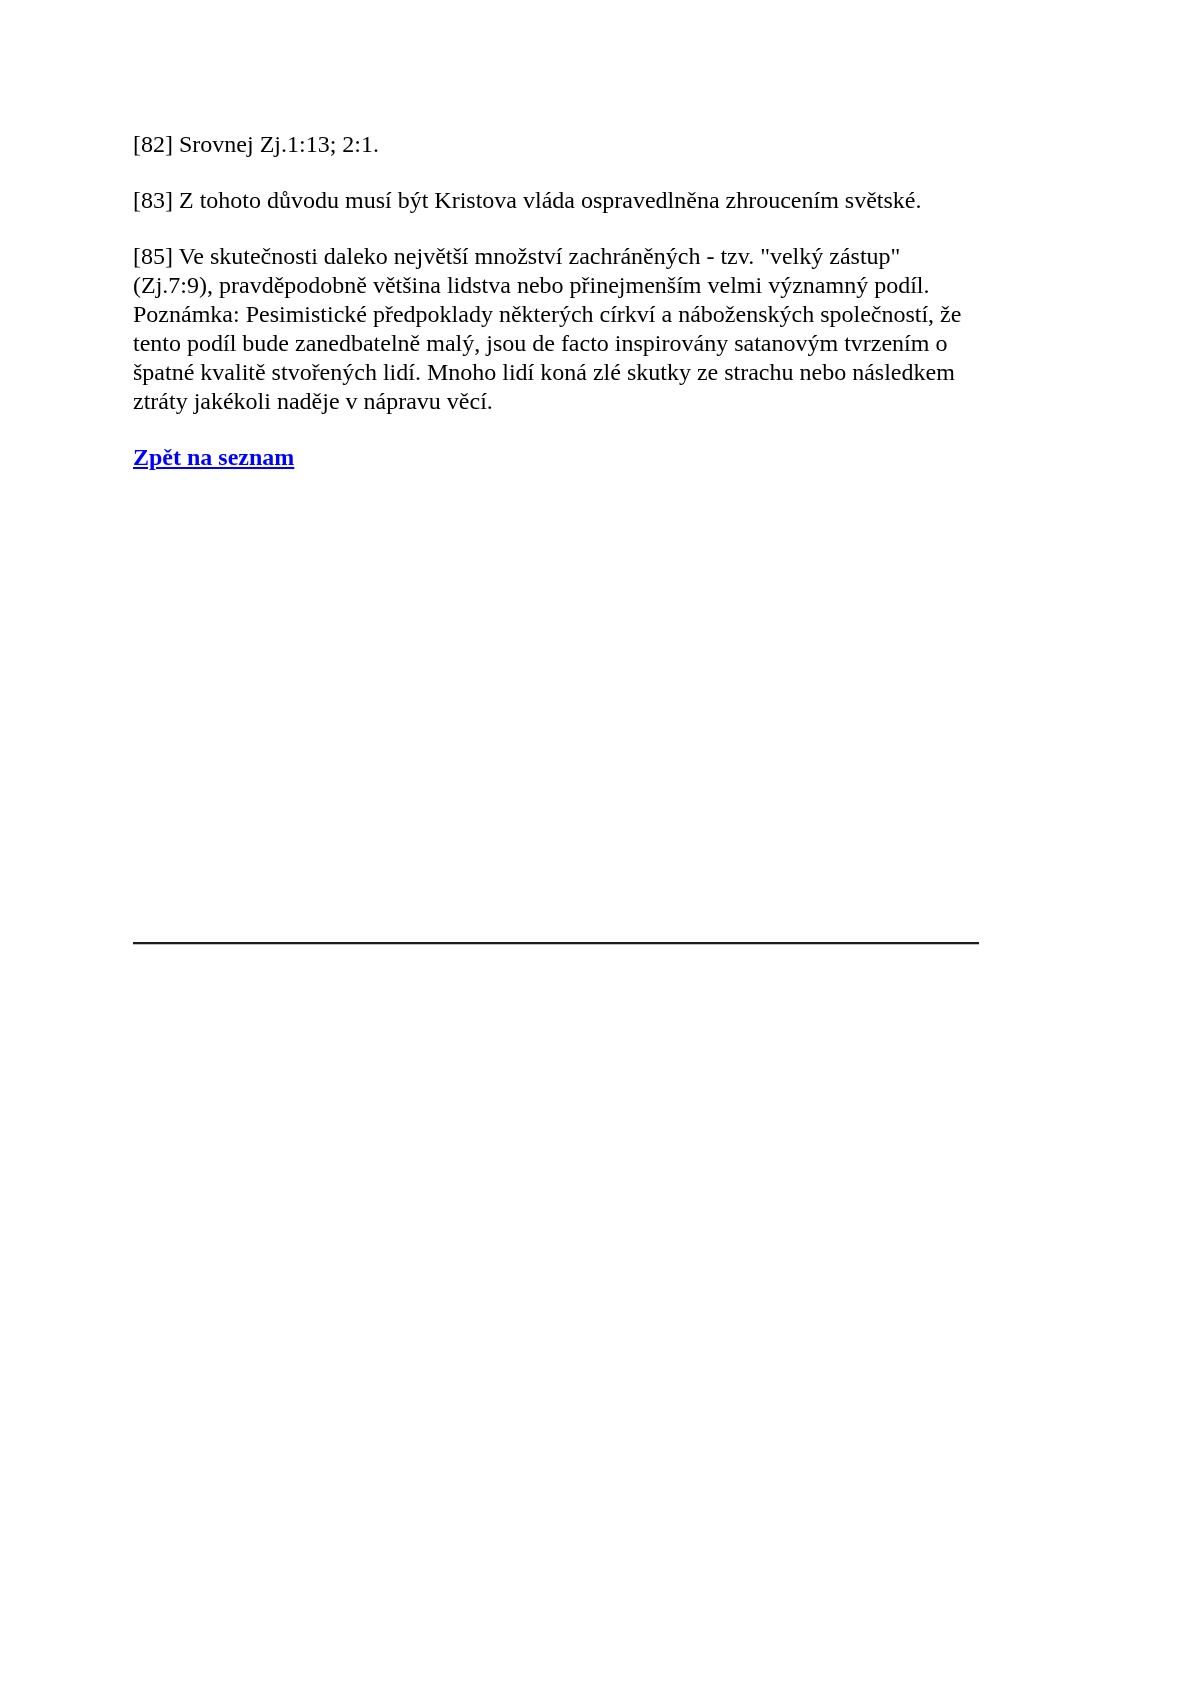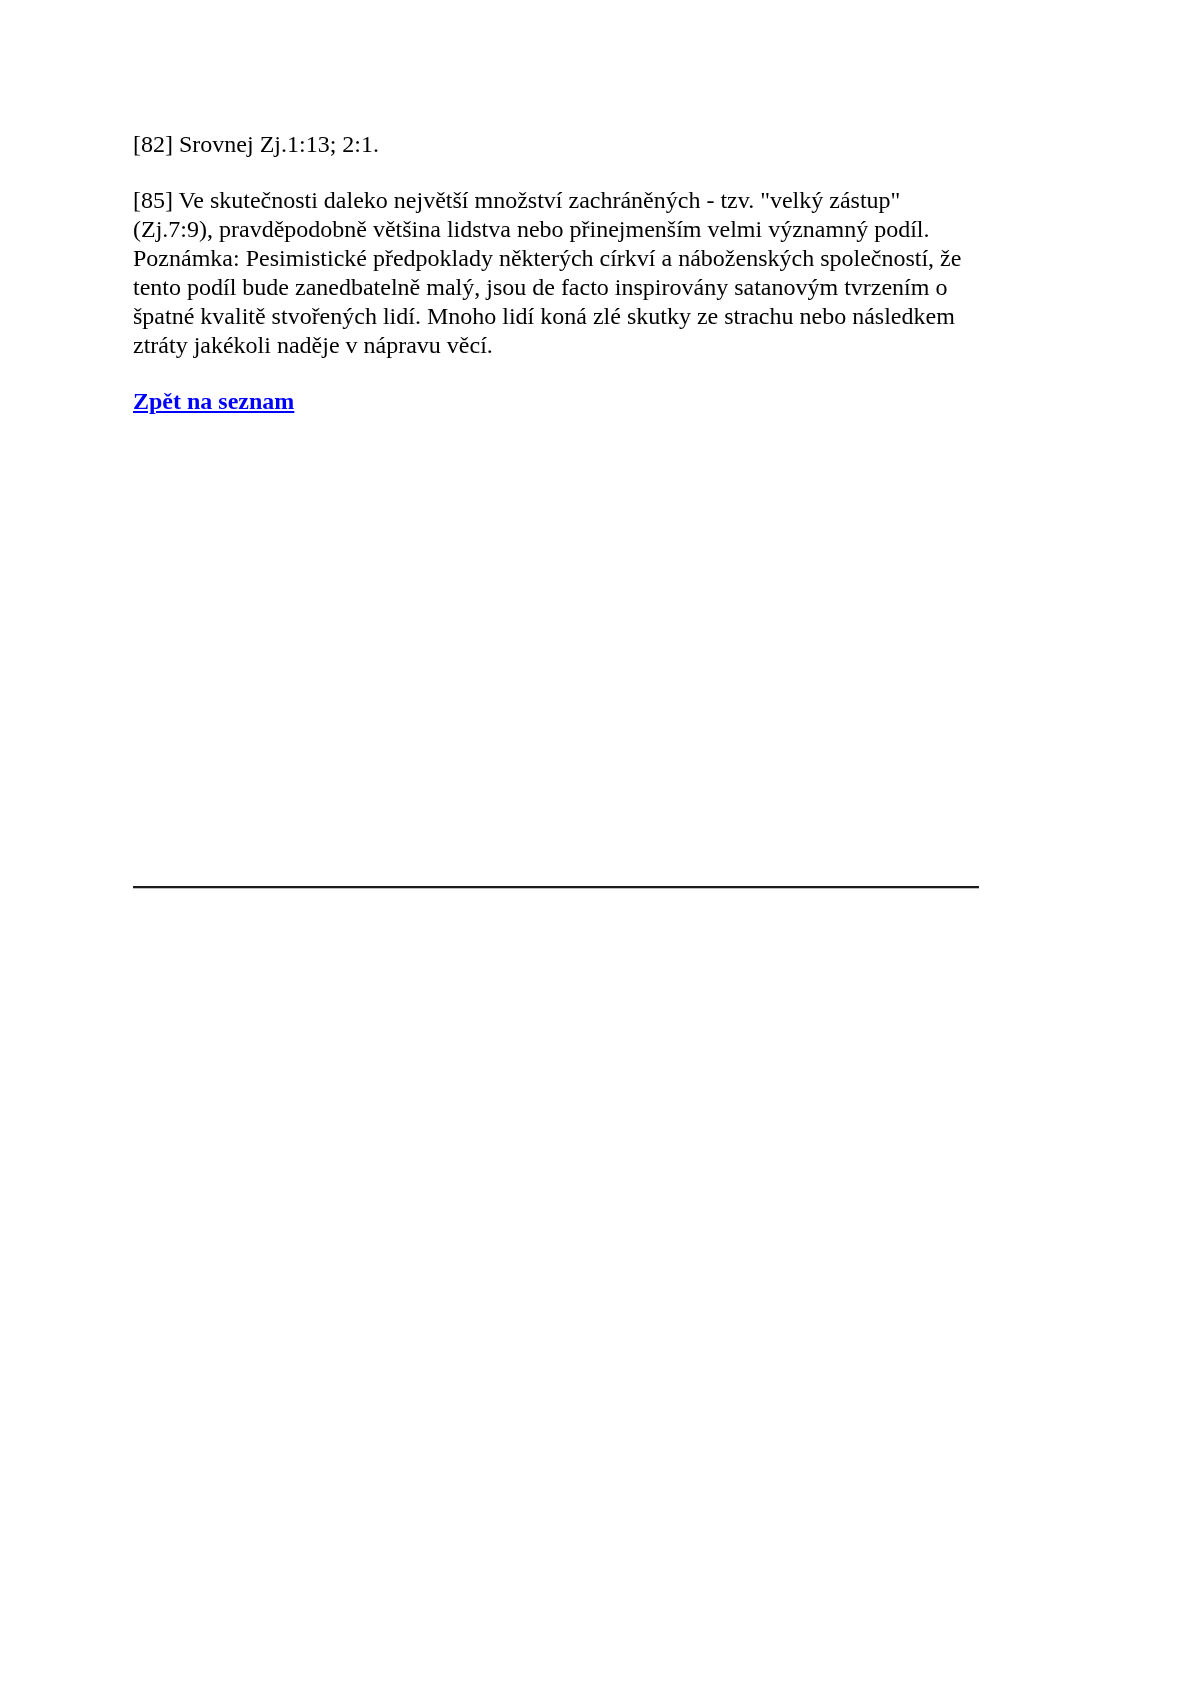--- a/index.html
+++ b/index.html
@@ -43,20 +43,21 @@
     box-shadow: 0 1px 0 rgba(0,0,0,0.25);
   }
 </style>
 </head>
 <body>
 
 <div class="page-content">
 
   <p class="footnote">[82] Srovnej Zj.1:13; 2:1.</p>
 
+  <p class="footnote">[83] Z tohoto důvodu musí být Kristova vláda ospravedlněna zhroucením světské.</p>
 
 
   <p class="footnote">[85] Ve skutečnosti daleko největší množství zachráněných - tzv. "velký zástup" (Zj.7:9), pravděpodobně většina lidstva nebo přinejmenším velmi významný podíl. Poznámka: Pesimistické předpoklady některých církví a náboženských společností, že tento podíl bude zanedbatelně malý, jsou de facto inspirovány satanovým tvrzením o špatné kvalitě stvořených lidí. Mnoho lidí koná zlé skutky ze strachu nebo následkem ztráty jakékoli naděje v nápravu věcí.</p>
 
 
 
 
 
   <p class="backlink-row">
     <a href="#" class="backlink">Zpět na seznam</a>

